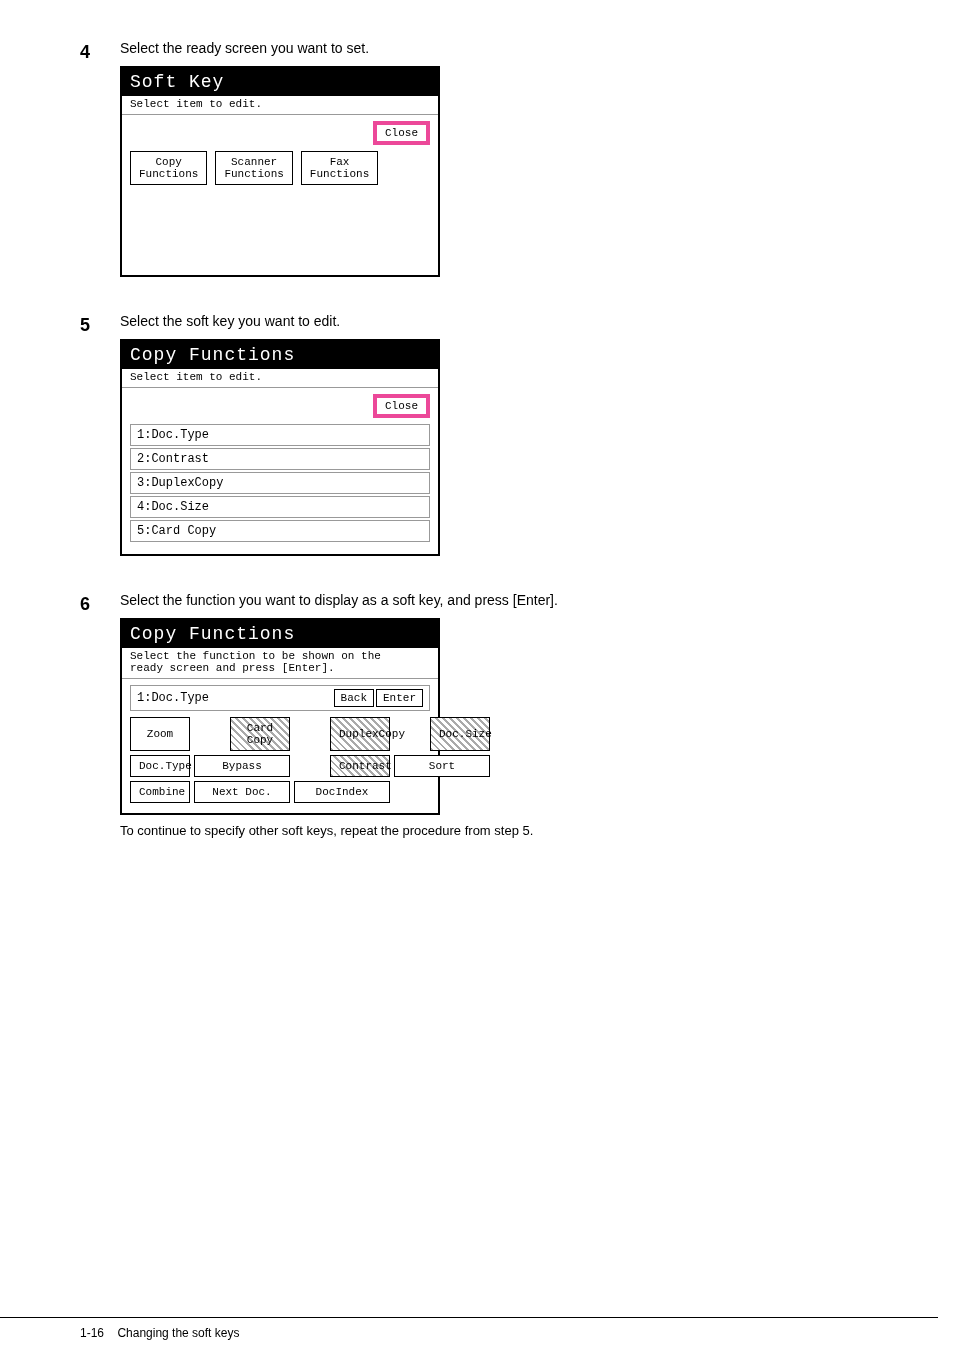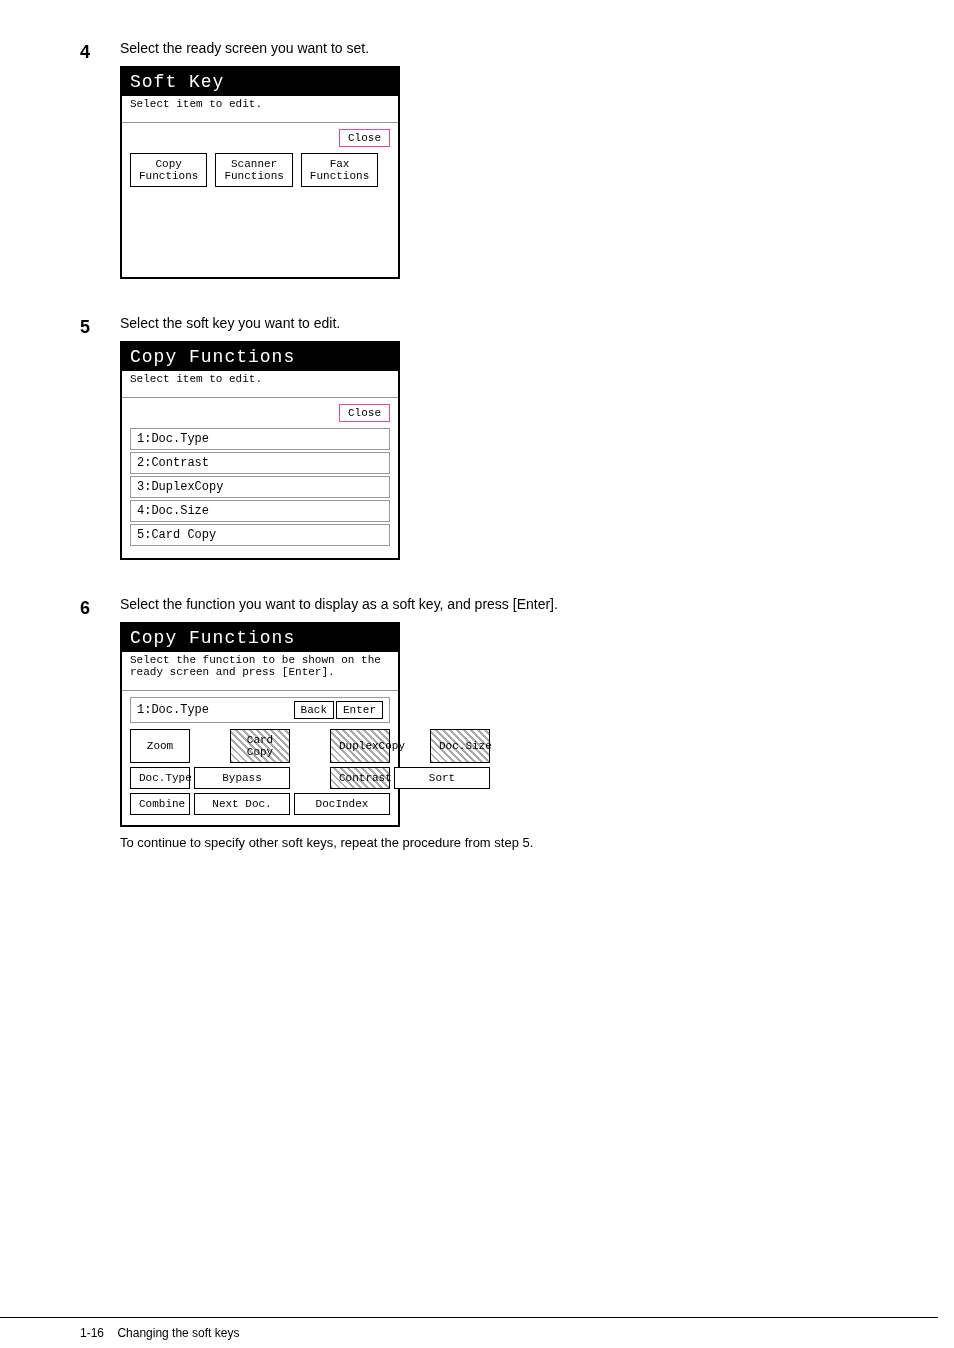--- a/index.html
+++ b/index.html
@@ -37,54 +37,54 @@
 
     .step-description {
       font-size: 14px;
       margin-bottom: 10px;
     }
 
     
     .ui-dialog {
       border: 2px solid #000;
       background: #15803d;
-      width: 280px;
+      width: 320px;
       font-family: 'Courier New', monospace;
     }
 
     .ui-dialog-title-bar {
       background: #000;
       color: #fff;
       padding: 4px 8px;
       font-size: 18px;
       font-family: 'Courier New', monospace;
       letter-spacing: 1px;
     }
 
     .ui-dialog-subtitle {
       font-size: 11px;
-      padding: 2px 8px 12px 8px;
+      padding: 2px 8px 4px 8px;
       background: #fff;
       color: #000;
       border-bottom: 1px solid #999;
     }
 
     .ui-dialog-body {
       padding: 6px 8px 10px 8px;
       background: #fff;
     }
 
     .ui-close-row {
       display: flex;
       justify-content: flex-end;
       margin-bottom: 6px;
     }
 
     .ui-close-btn {
-      border: 1px solid #ec4899;
+      border: 4px solid #ec4899;
       background: #fff;
       padding: 2px 8px;
       font-family: 'Courier New', monospace;
       font-size: 11px;
       cursor: pointer;
     }
 
     .ui-button-row {
       display: flex;
       gap: 8px;

